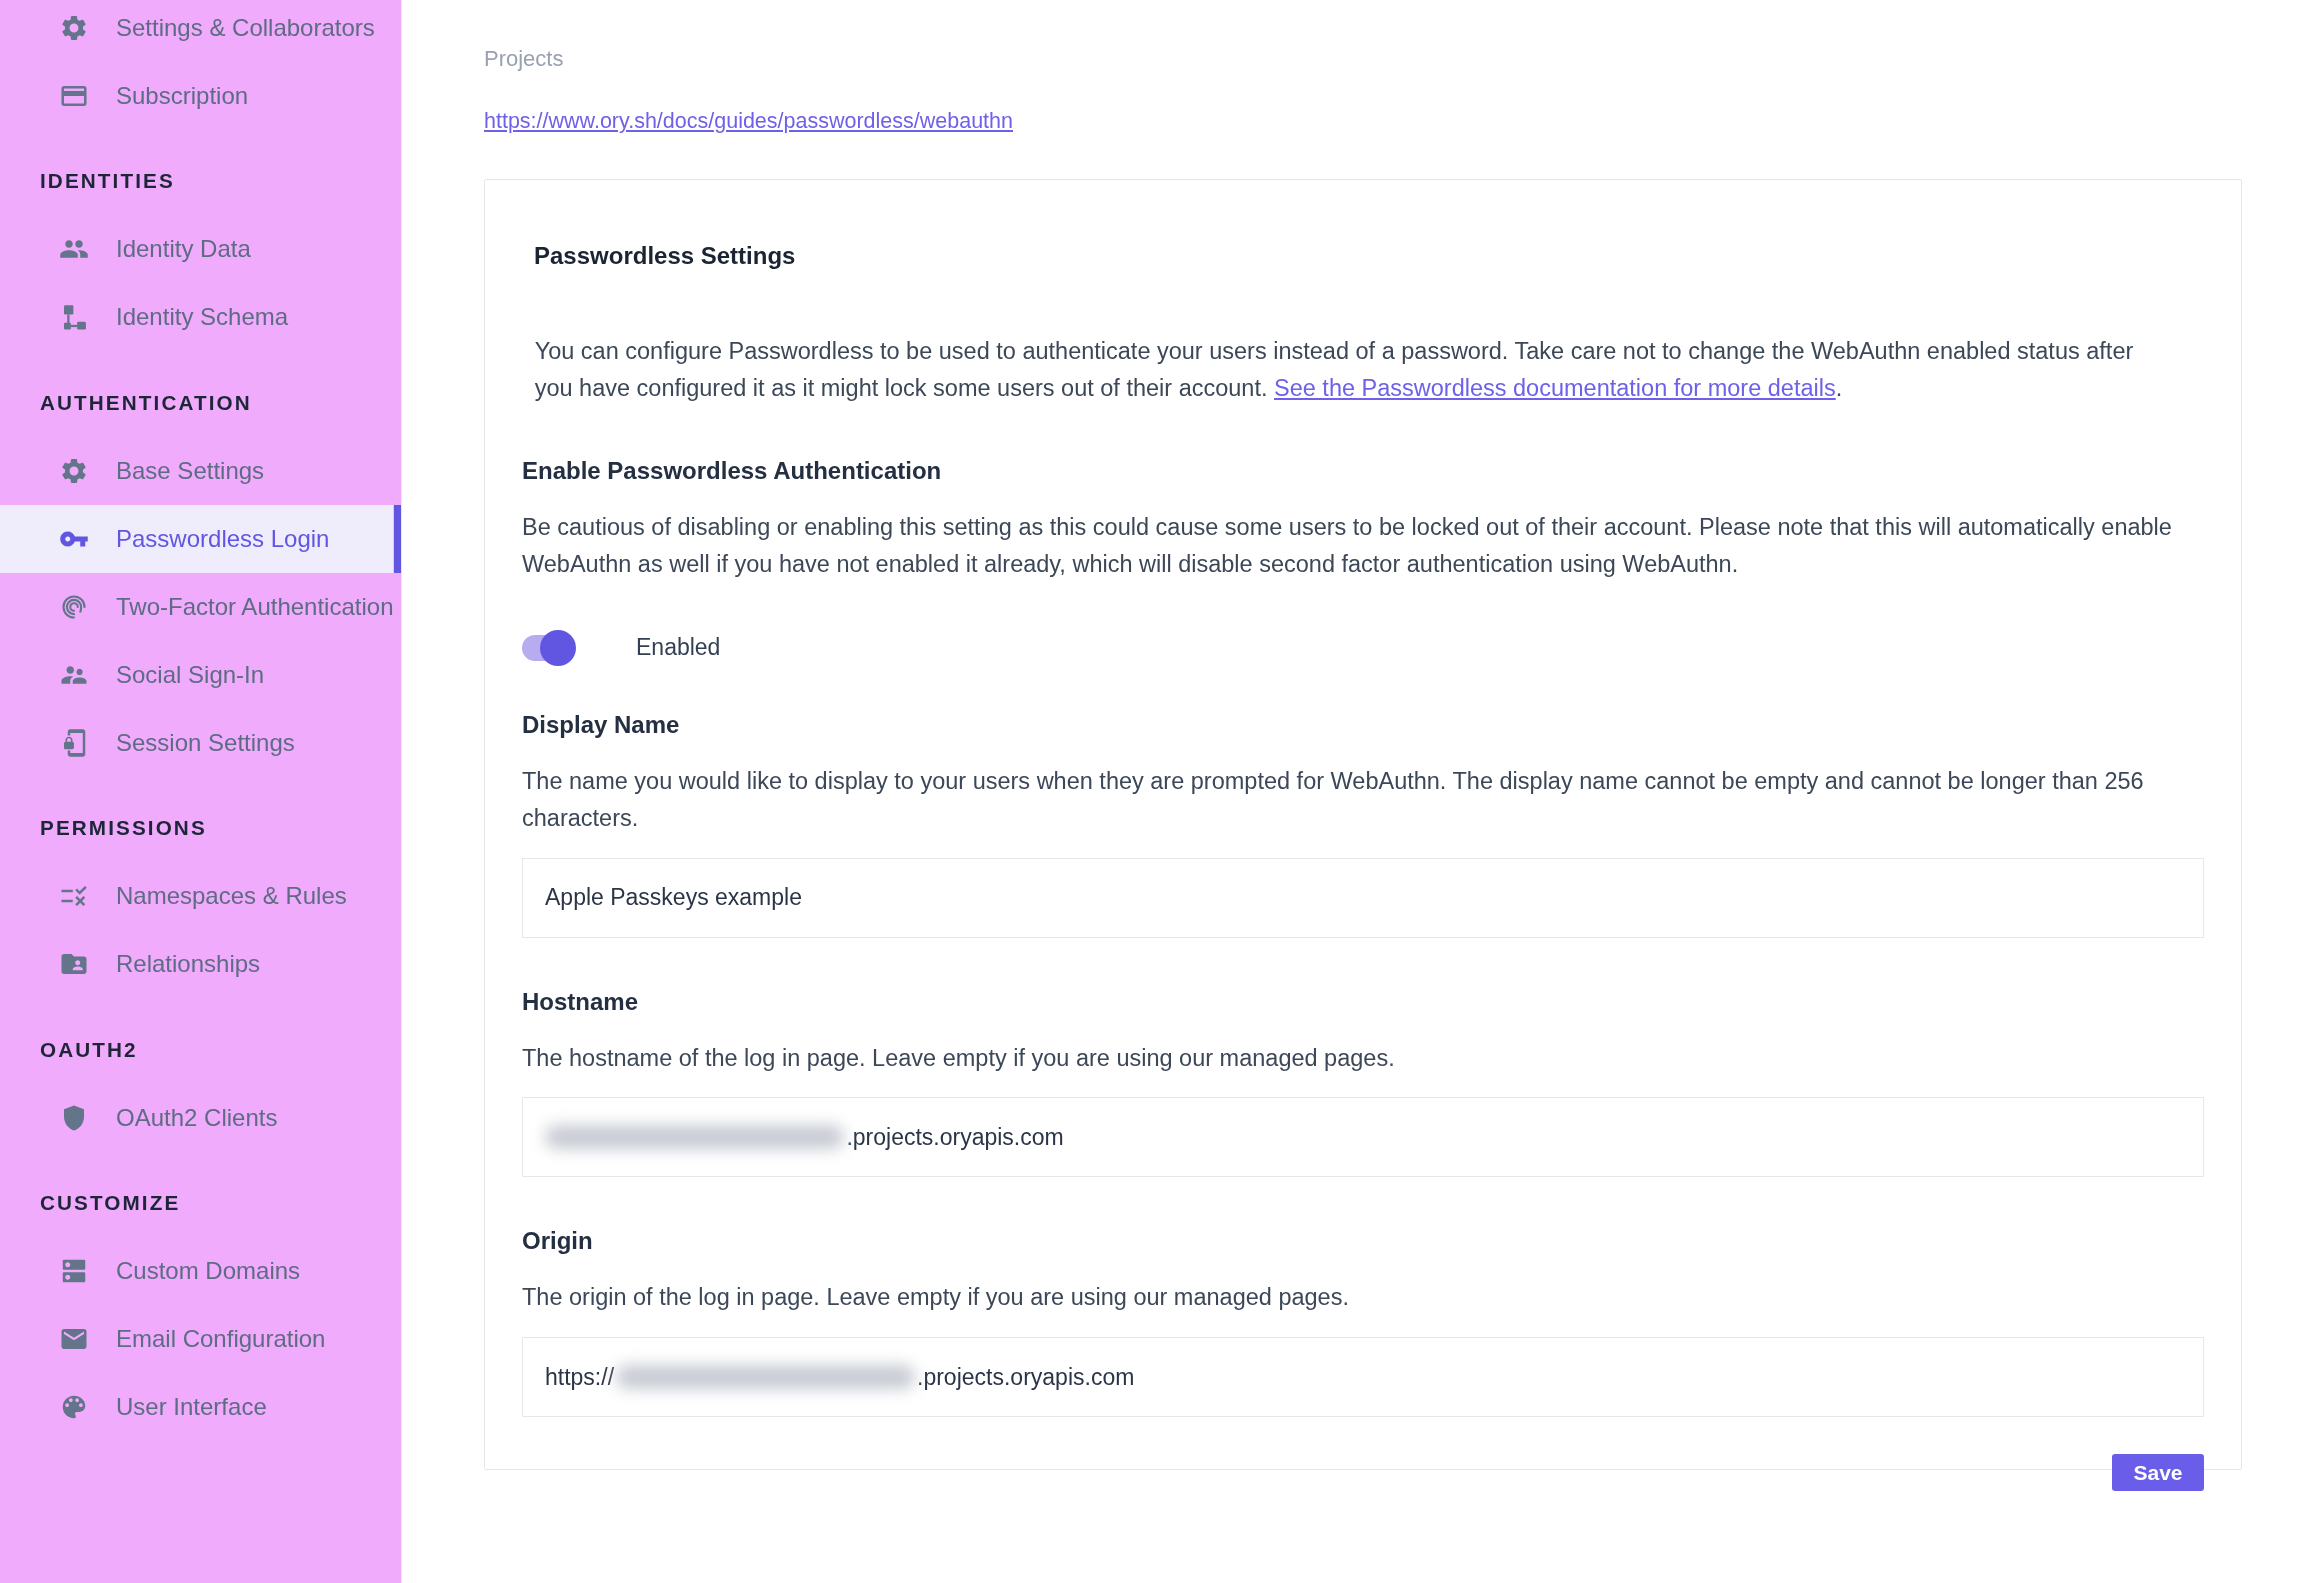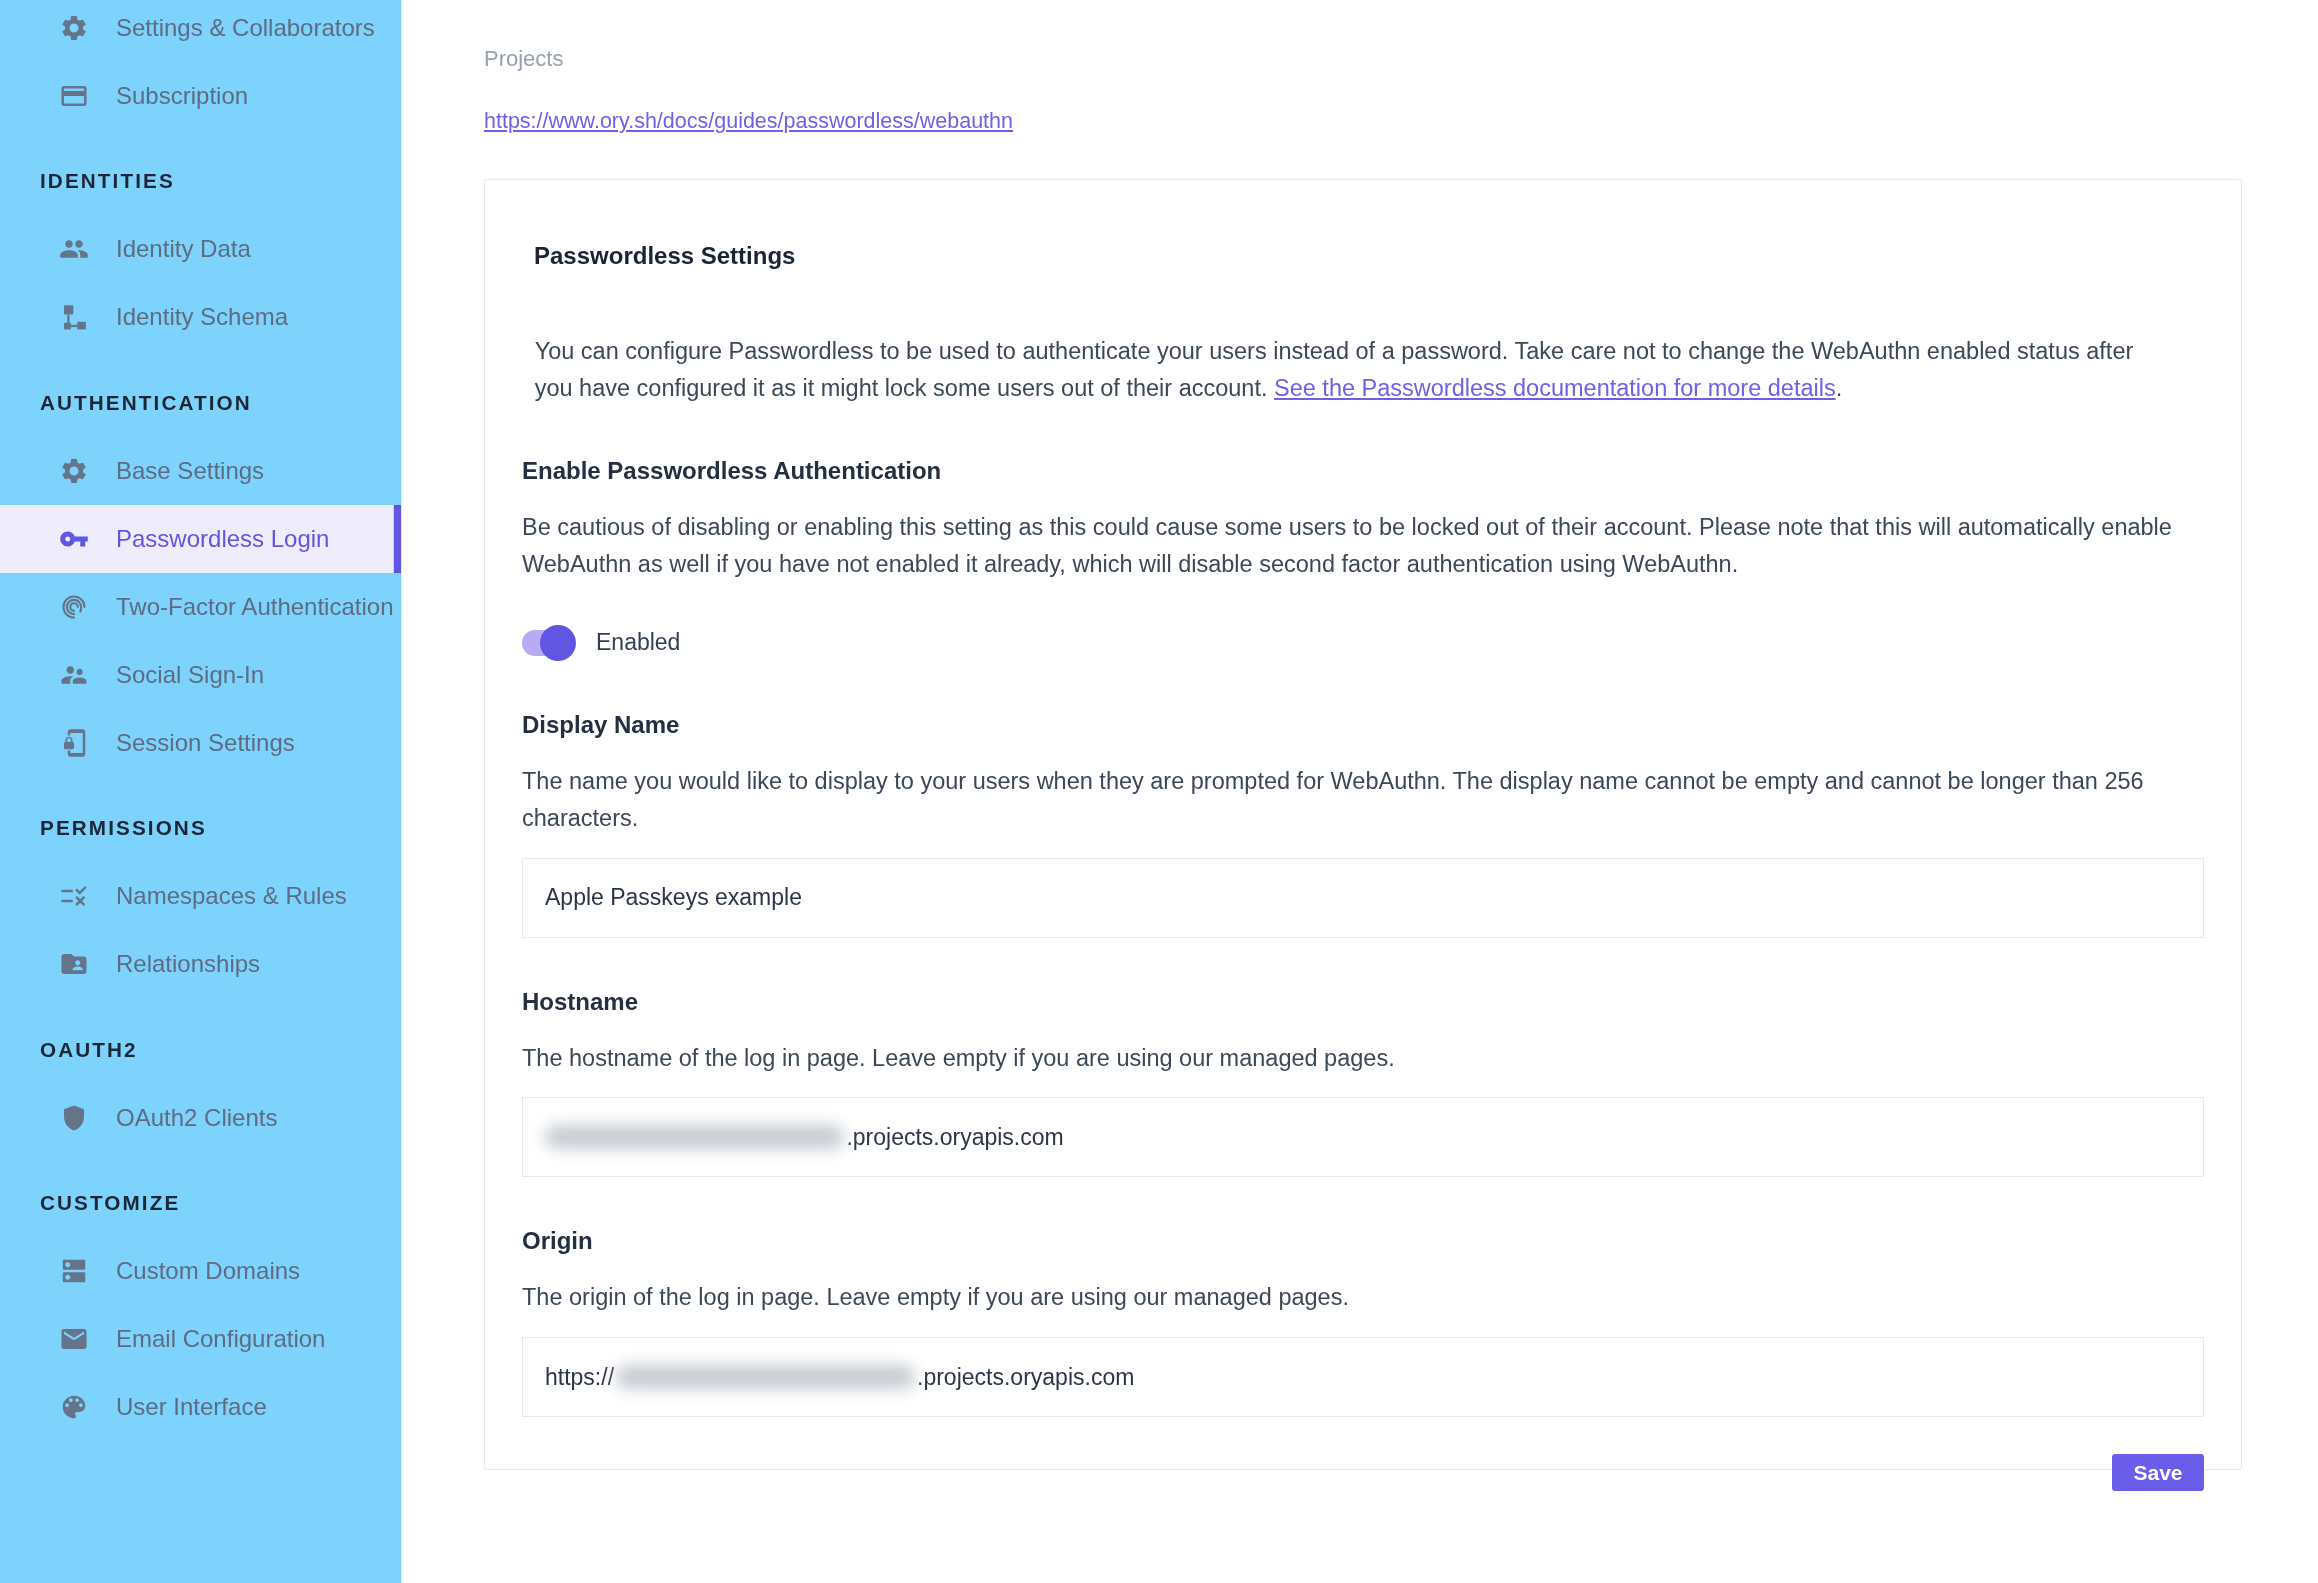--- a/index.html
+++ b/index.html
@@ -5,21 +5,21 @@
   html,body{margin:0;padding:0;overflow:hidden;background:#ffffff;}
   *{box-sizing:border-box;}
   .page{
     width:2319px;height:1584px;position:relative;background:#ffffff;
     font-family:"Liberation Sans","DejaVu Sans",sans-serif;
     display:flex;
   }
   
   .sidebar{
     width:402px;min-width:402px;height:100%;
-    border-right:1.6px solid #e7e9ed;background:#7dd3fc;overflow:hidden;
+    border-right:1.6px solid #e7e9ed;background:#f0abfc;overflow:hidden;
   }
   .sidebar nav{margin-top:-6.4px;}
   .nav-header{
     height:68px;display:flex;align-items:center;
     padding-left:40px;margin-top:17.5px;
     font-size:20.7px;font-weight:700;letter-spacing:2.1px;color:#1c2636;
   }
   .nav-item{
     height:68px;display:flex;align-items:center;
     padding-left:59px;cursor:pointer;color:#5d6c83;
@@ -51,21 +51,21 @@
   }
   h2.card-title{margin:12px;font-size:24px;line-height:41px;font-weight:700;color:#1b2433;}
   .intro{
     margin:57px 0 0 0;padding-left:12.7px;max-width:1638px;
     font-size:23.5px;line-height:37px;color:#3c4757;
   }
   .inline-link{color:var(--link,#6e60e8);text-decoration:underline;cursor:pointer;}
   h3.field-label{margin:49px 0 0 0;font-size:24px;font-weight:700;color:#242f41;line-height:29px;}
   .desc{margin:24px 0 0 0;max-width:1686px;font-size:23.5px;line-height:37px;color:#3c4757;}
   
-  .toggle-row{margin-top:41px;display:flex;align-items:center;height:37px;}
+  .toggle-row{margin-top:41px;display:flex;align-items:flex-end;height:37px;gap:40px;}
   .switch{
     position:relative;width:52px;height:26px;border-radius:13.5px;
     background:var(--track,#b7abf2);display:inline-block;cursor:pointer;flex:0 0 52px;
   }
   .switch .knob{
     position:absolute;right:-2.4px;top:-4.8px;width:36px;height:36px;border-radius:50%;
     background:var(--accent,#6156e2);
   }
   .toggle-label{margin-left:22px;font-size:23px;color:#333f52;}
   

